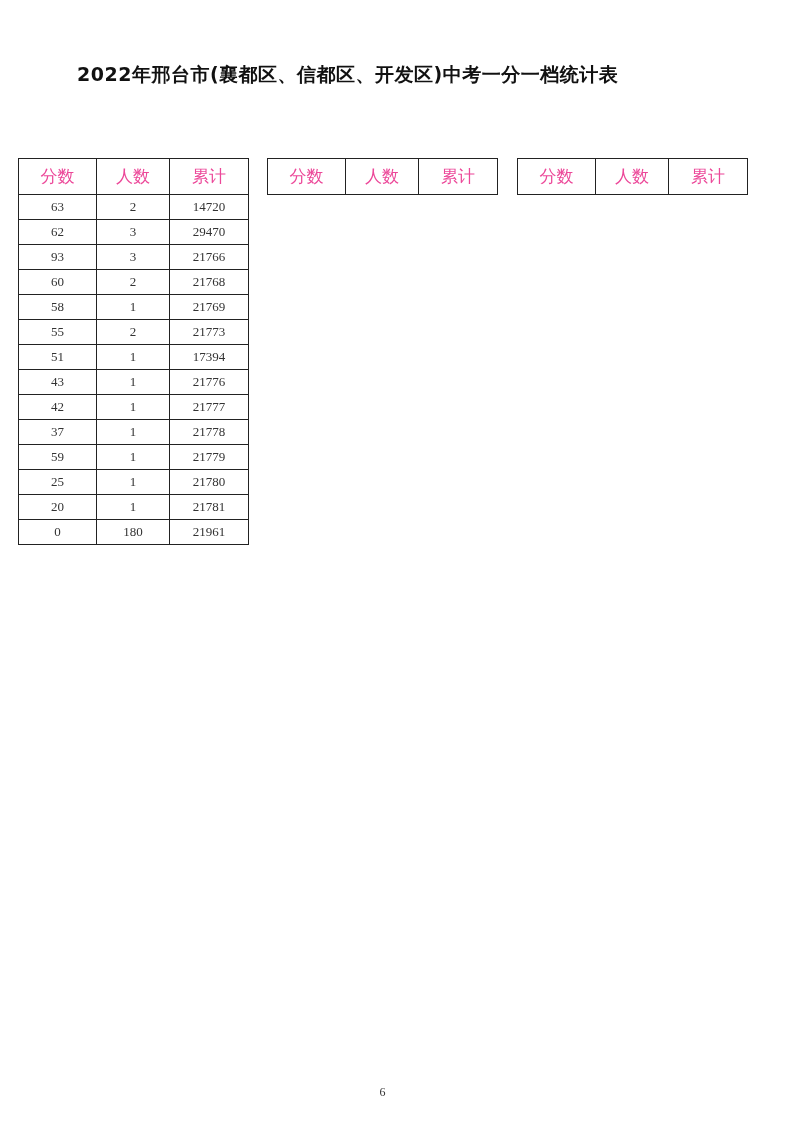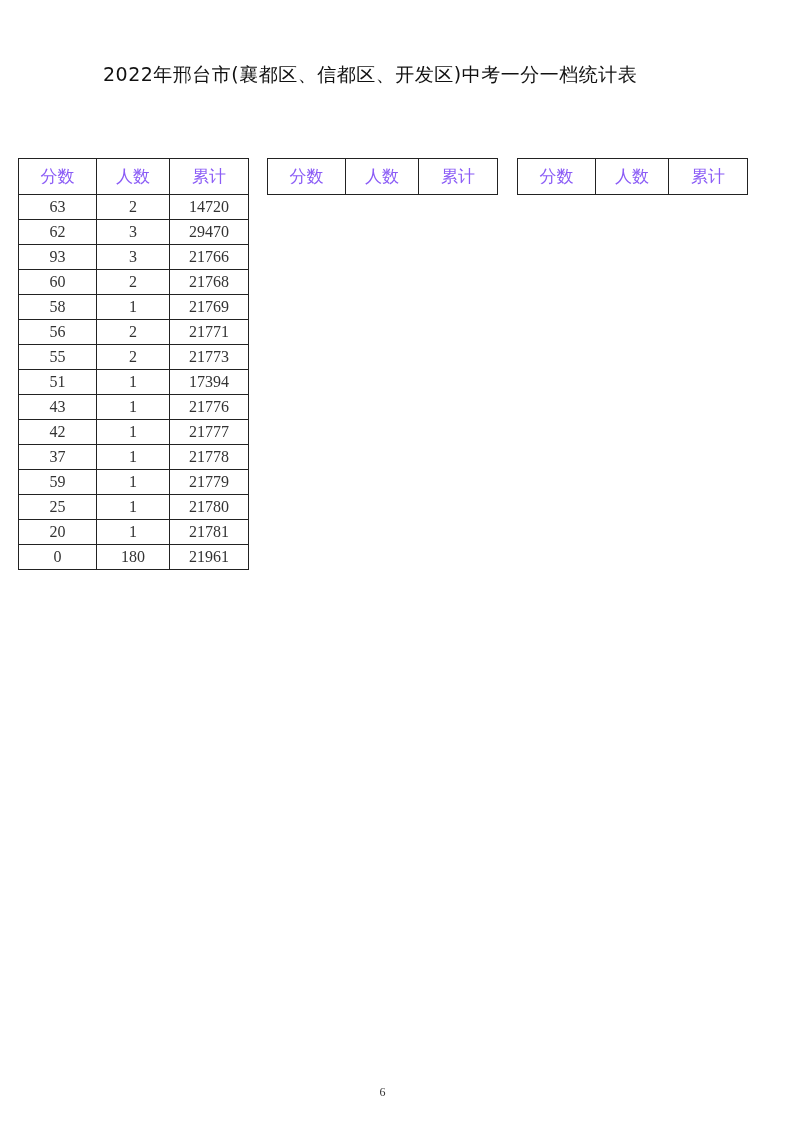--- a/index.html
+++ b/index.html
@@ -1,32 +1,32 @@
 <!DOCTYPE html>
 <html><head>
   <meta charset="utf-8">
   <style>
     html, body { margin: 0; padding: 0; background: #ffffff; }
     body { width: 793px; height: 1122px; position: relative; overflow: hidden; color: #111; }
     .title {
       position: absolute; left: 77px; top: 62px;
-      font-family: "DejaVu Sans", sans-serif; font-size: 19px; font-weight: normal;
-      letter-spacing: 0.5px; white-space: nowrap; color: #111; margin-left: 26px;
+      font-family: "DejaVu Sans", sans-serif; font-size: 19px; font-weight: bold;
+      letter-spacing: 0.5px; white-space: nowrap; color: #111;
     }
     table.score {
       position: absolute; border-collapse: collapse;
       font-family: "Liberation Serif", serif;
     }
     table.score th {
       font-family: "DejaVu Sans", sans-serif; font-weight: normal;
       font-size: 17px; height: 35px; padding: 0; text-align: center;
-      border: 1.3px solid #222; color: #8b5cf6;
+      border: 1.3px solid #222; color: #ec4899;
     }
     table.score td {
-      font-size: 16px; height: 24px; padding: 0; text-align: center;
+      font-size: 13px; height: 24px; padding: 0; text-align: center;
       border: 1.3px solid #222; color: #333;
     }
     #t1 { left: 18px; top: 158px; }
     #t2 { left: 267px; top: 158px; }
     #t3 { left: 517px; top: 158px; }
     .c1 { width: 77px; } .c2 { width: 72px; } .c3 { width: 78px; }
     .page-num {
       position: absolute; left: 0; width: 765px; top: 1085px; text-align: center;
       font-family: "Liberation Serif", serif; font-size: 12px; color: #333;
     }
@@ -62,25 +62,20 @@
       </tr>
       <tr>
         <td>60</td>
         <td>2</td>
         <td>21768</td>
       </tr>
       <tr>
         <td>58</td>
         <td>1</td>
         <td>21769</td>
-      </tr>
-      <tr>
-        <td>56</td>
-        <td>2</td>
-        <td>21771</td>
       </tr>
       <tr>
         <td>55</td>
         <td>2</td>
         <td>21773</td>
       </tr>
       <tr>
         <td>51</td>
         <td>1</td>
         <td>17394</td>

